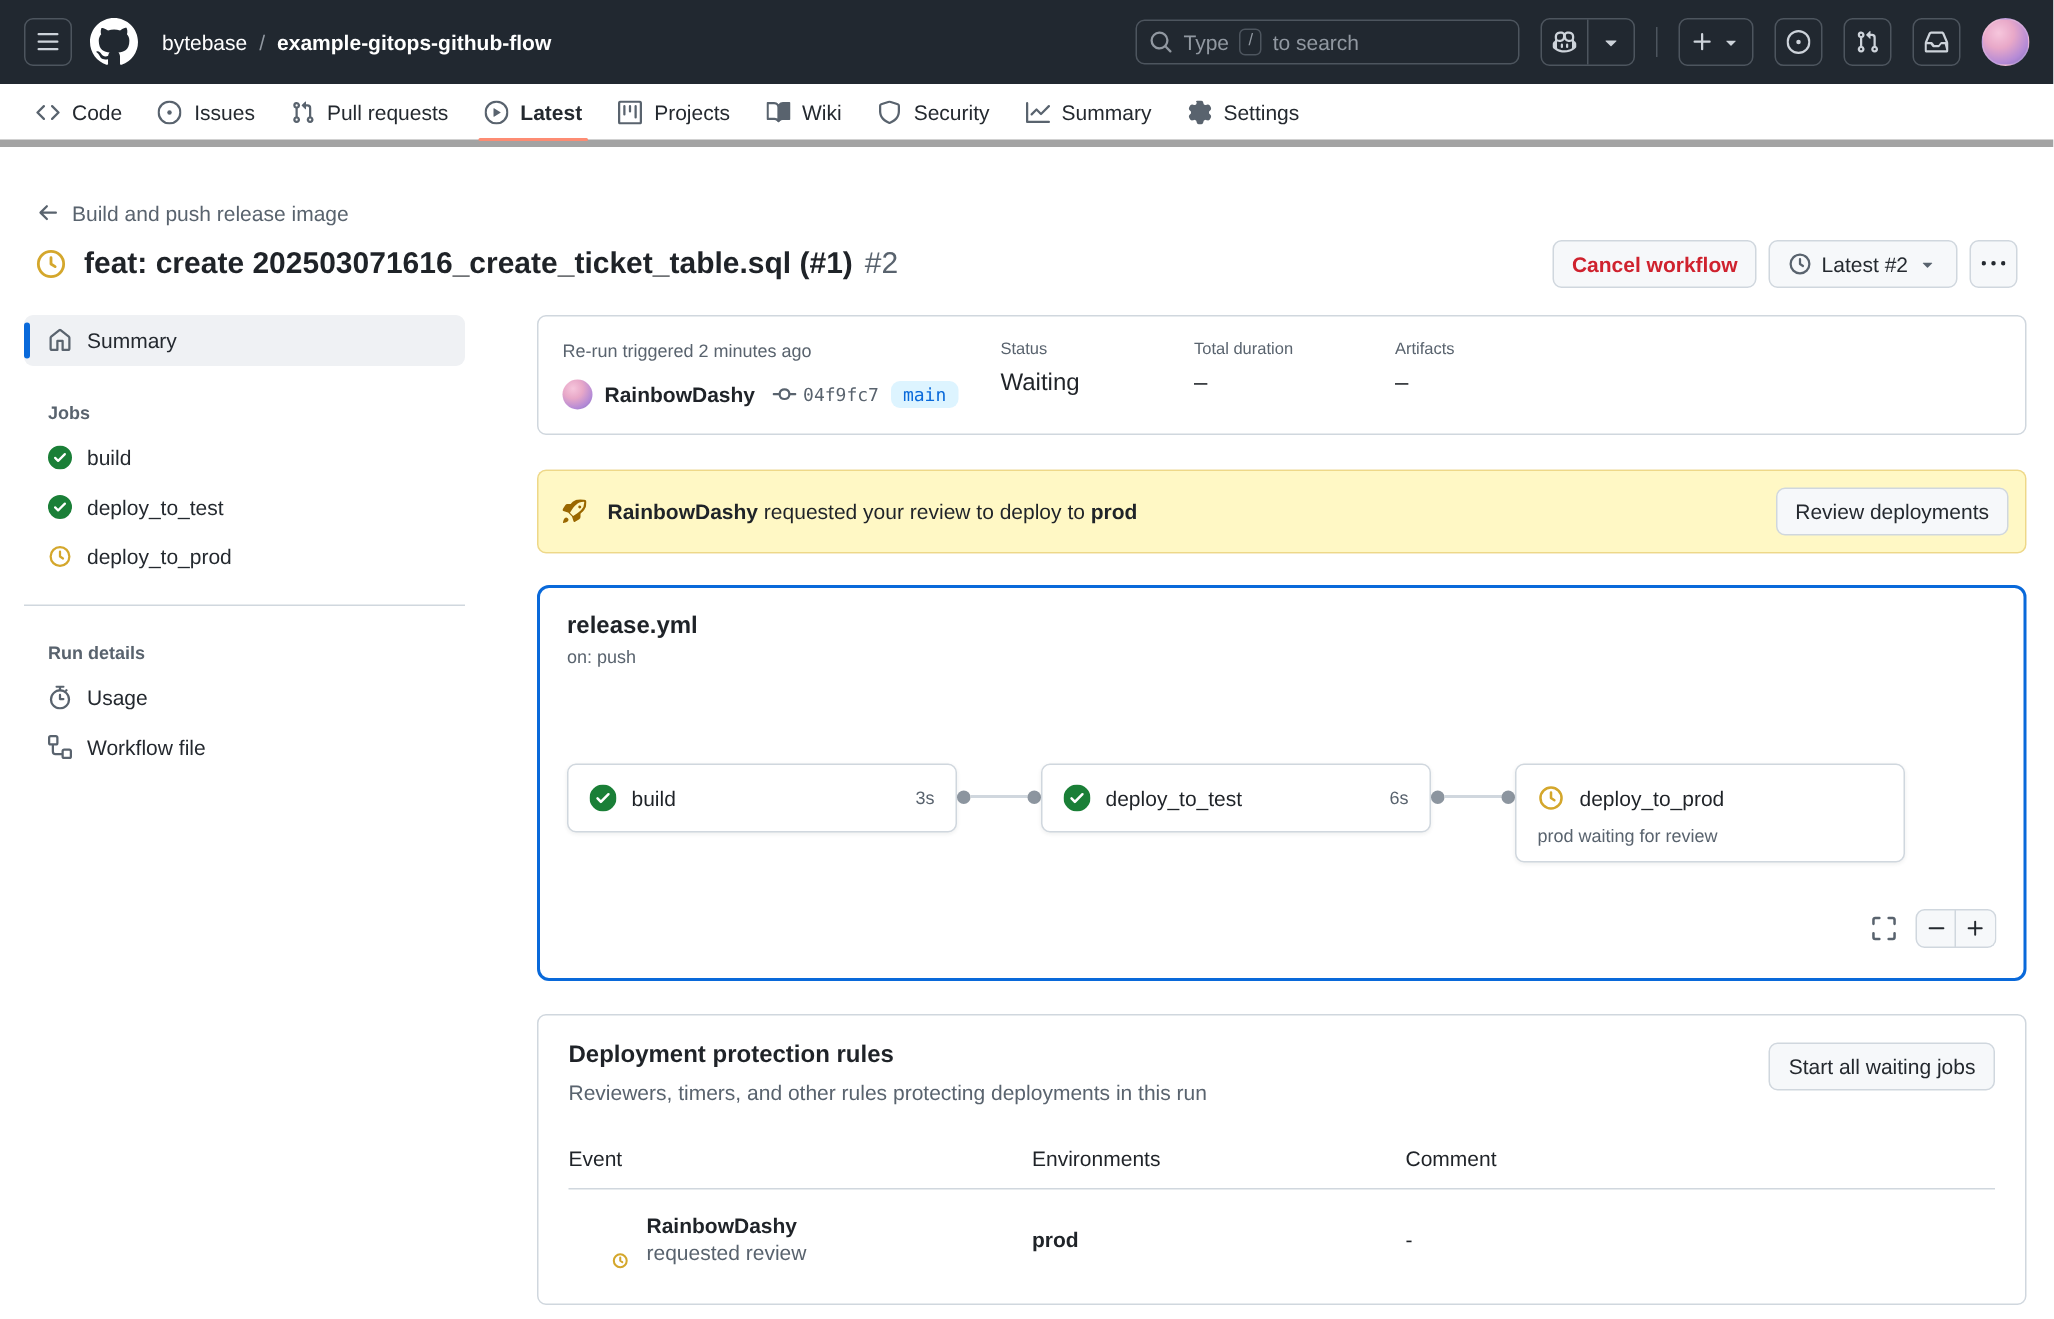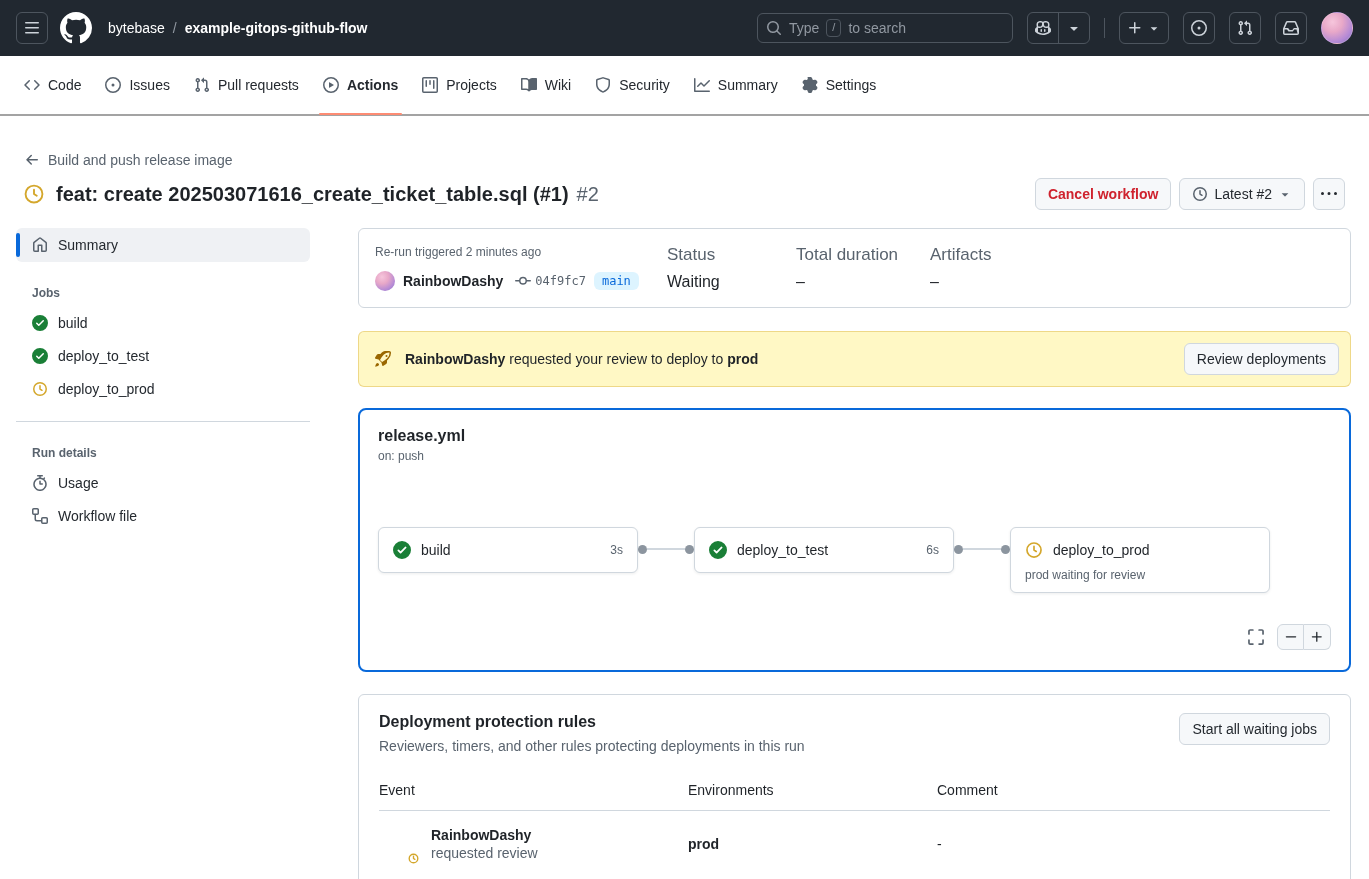--- a/index.html
+++ b/index.html
@@ -19,21 +19,21 @@
   .search-box{width:256px;height:30px;border:1px solid #4d555e;border-radius:6px;display:flex;align-items:center;gap:7px;padding:0 8px;color:#9198a1;font-size:14px;cursor:text;}
   .slash-key{border:1px solid #4d555e;border-radius:4px;font-size:11px;padding:1px 5px;line-height:1.2;}
   .split-btn{display:flex;align-items:center;border:1px solid #4d555e;border-radius:6px;height:32px;color:#cdd3da;}
   .split-btn .seg{display:flex;align-items:center;justify-content:center;height:100%;padding:0 7px;cursor:pointer;}
   .split-btn .seg + .seg{border-left:1px solid #4d555e;}
   .header-divider{width:1px;height:20px;background:#4d555e;}
   .plus-btn{display:flex;align-items:center;gap:4px;padding:0 7px;height:32px;border:1px solid #4d555e;border-radius:6px;color:#cdd3da;cursor:pointer;}
   .avatar{width:32px;height:32px;border-radius:50%;background:radial-gradient(circle at 35% 30%,#f6c6dc 0%,#e8a8c8 35%,#b48ad6 70%,#7e6bb5 100%);border:1px solid rgba(255,255,255,0.18);cursor:pointer;flex-shrink:0;}
 
   
-  .repo-tabs{display:flex;align-items:stretch;height:60px;padding:0 12px;border-bottom:2px solid #a3a3a3;background:#fff;}
+  .repo-tabs{display:flex;align-items:stretch;height:42px;padding:0 12px;border-bottom:5px solid #a3a3a3;background:#fff;}
   .tab{display:flex;align-items:center;gap:8px;padding:0 12px;font-size:14px;color:#24292f;cursor:pointer;position:relative;white-space:nowrap;}
   .tab .ticon{color:#59636e;display:flex;}
   .tab.active{font-weight:600;}
   .tab.active::after{content:"";position:absolute;left:8px;right:8px;bottom:-1px;height:2px;border-radius:3px;background:#fd8c73;}
 
   
   .run-head{padding:20px 24px 16px;}
   .back-row{display:flex;align-items:center;gap:8px;color:#59636e;font-size:14px;cursor:pointer;width:max-content;margin-top:16px;}
   .title-row{display:flex;align-items:center;gap:12px;margin-top:10px;}
   .status-clock{color:#d4a72c;flex-shrink:0;}
@@ -67,21 +67,21 @@
   .trigger-text{font-size:12px;color:#59636e;}
   .actor-row{display:flex;align-items:center;gap:8px;margin-top:12px;}
   .mini-avatar{width:20px;height:20px;border-radius:50%;background:radial-gradient(circle at 35% 30%,#f6c6dc 0%,#e8a8c8 35%,#b48ad6 70%,#7e6bb5 100%);cursor:pointer;flex-shrink:0;}
   .actor-name{font-weight:600;font-size:14px;color:#1f2328;cursor:pointer;}
   .commit-ref{display:flex;align-items:center;gap:4px;color:#59636e;margin-left:4px;cursor:pointer;}
   .commit-sha{font-family:"DejaVu Sans Mono",monospace;font-size:12px;color:#59636e;}
   .branch-badge{font-family:"DejaVu Sans Mono",monospace;font-size:12px;color:#0969da;background:#ddf4ff;padding:2px 8px;border-radius:6px;cursor:pointer;}
   .stats{display:flex;}
   .stat-status{width:129px;}
   .stat-duration{width:134px;}
-  .stat-label{font-size:17px;color:#59636e;}
+  .stat-label{font-size:11px;color:#59636e;}
   .stat-value{margin-top:8px;font-size:16px;font-weight:400;color:#1f2328;}
 
   
   .banner{margin-top:23px;display:flex;align-items:center;gap:14px;background:#fff8c5;border:1px solid rgba(212,167,44,0.4);border-radius:6px;padding:11px 11px 11px 16px;}
   .banner-icon{color:#9a6700;flex-shrink:0;}
   .banner-text{font-size:14px;color:#1f2328;text-align:right;}
   .banner-text b{font-weight:600;}
   .banner .btn{margin-left:auto;flex-shrink:0;}
 
   
@@ -235,21 +235,21 @@
         </svg>
       </span>
     <span>Pull requests</span>
   </div>
   <div class="tab active">
     <span class="ticon">
         <svg width="16" height="16" viewBox="0 0 16 16" fill="currentColor">
           <path d="M8 0a8 8 0 1 1 0 16A8 8 0 0 1 8 0ZM1.5 8a6.5 6.5 0 1 0 13 0 6.5 6.5 0 0 0-13 0Zm4.879-2.773 4.264 2.559a.25.25 0 0 1 0 .428l-4.264 2.559A.25.25 0 0 1 6 10.559V5.442a.25.25 0 0 1 .379-.215Z"></path>
         </svg>
       </span>
-    <span>Actions</span>
+    <span>Latest</span>
   </div>
   <div class="tab">
     <span class="ticon">
         <svg width="16" height="16" viewBox="0 0 16 16" fill="currentColor">
           <path d="M1.75 0h12.5C15.216 0 16 .784 16 1.75v12.5A1.75 1.75 0 0 1 14.25 16H1.75A1.75 1.75 0 0 1 0 14.25V1.75C0 .784.784 0 1.75 0ZM1.5 1.75v12.5c0 .138.112.25.25.25h12.5a.25.25 0 0 0 .25-.25V1.75a.25.25 0 0 0-.25-.25H1.75a.25.25 0 0 0-.25.25ZM11.75 3a.75.75 0 0 1 .75.75v7.5a.75.75 0 0 1-1.5 0v-7.5a.75.75 0 0 1 .75-.75Zm-8.25.75a.75.75 0 0 1 1.5 0v5.5a.75.75 0 0 1-1.5 0ZM8 3a.75.75 0 0 1 .75.75v3.5a.75.75 0 0 1-1.5 0v-3.5A.75.75 0 0 1 8 3Z"></path>
         </svg>
       </span>
     <span>Projects</span>
   </div>
   <div class="tab">

